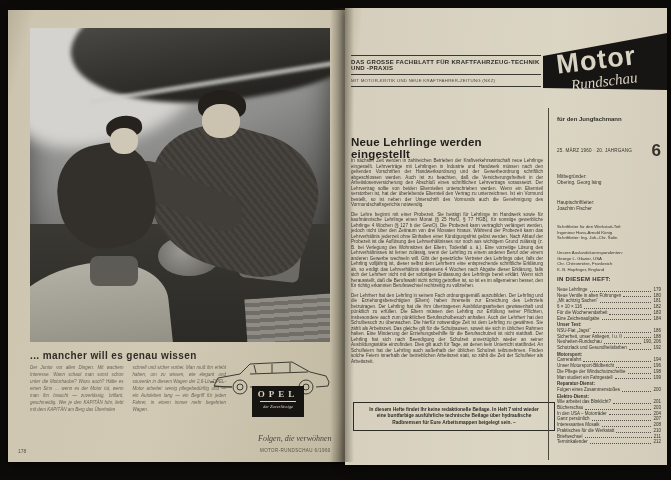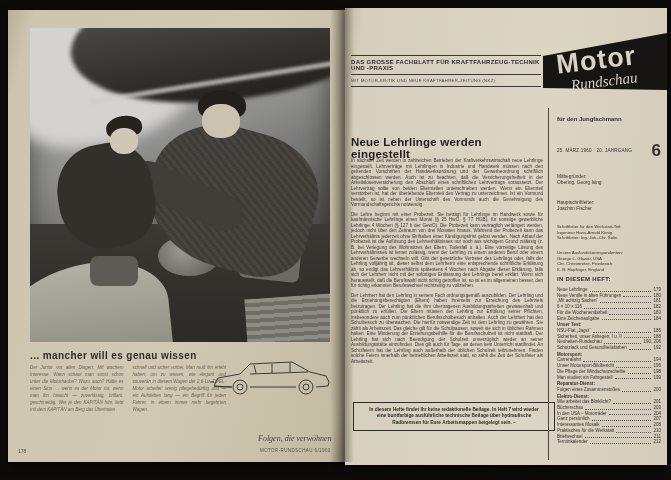--- a/index.html
+++ b/index.html
@@ -126,20 +126,25 @@
         <path d="M40,18 L98,16"></path>
         <path d="M44,9 L46,17 M62,8 L62,17 M80,7 L80,16"></path>
         <circle cx="30" cy="31" r="7"></circle>
           <circle cx="30" cy="31" r="3"></circle>
         <circle cx="96" cy="31" r="7"></circle>
           <circle cx="96" cy="31" r="3"></circle>
         <path d="M4,26 L0,26"></path>
       </g>
     </svg>
 
+    <div class="opel-badge">
+      <div class="opel-name">OPEL</div>
+      <div class="opel-rule"></div>
+      <div class="opel-tag">der Zuverlässige</div>
+    </div>
 
     <div class="kapitan-tag">Folgen, die verwöhnen</div>
     <div class="pagenum-left">178</div>
     <div class="footer-left">MOTOR-RUNDSCHAU 6/1960</div>
   </div>
 
   <div class="page page-right">
     <div class="mast">
       <div class="mast-rule"></div>
       <div class="mast-line1">DAS GROSSE FACHBLATT FÜR KRAFTFAHRZEUG-TECHNIK UND -PRAXIS</div>

